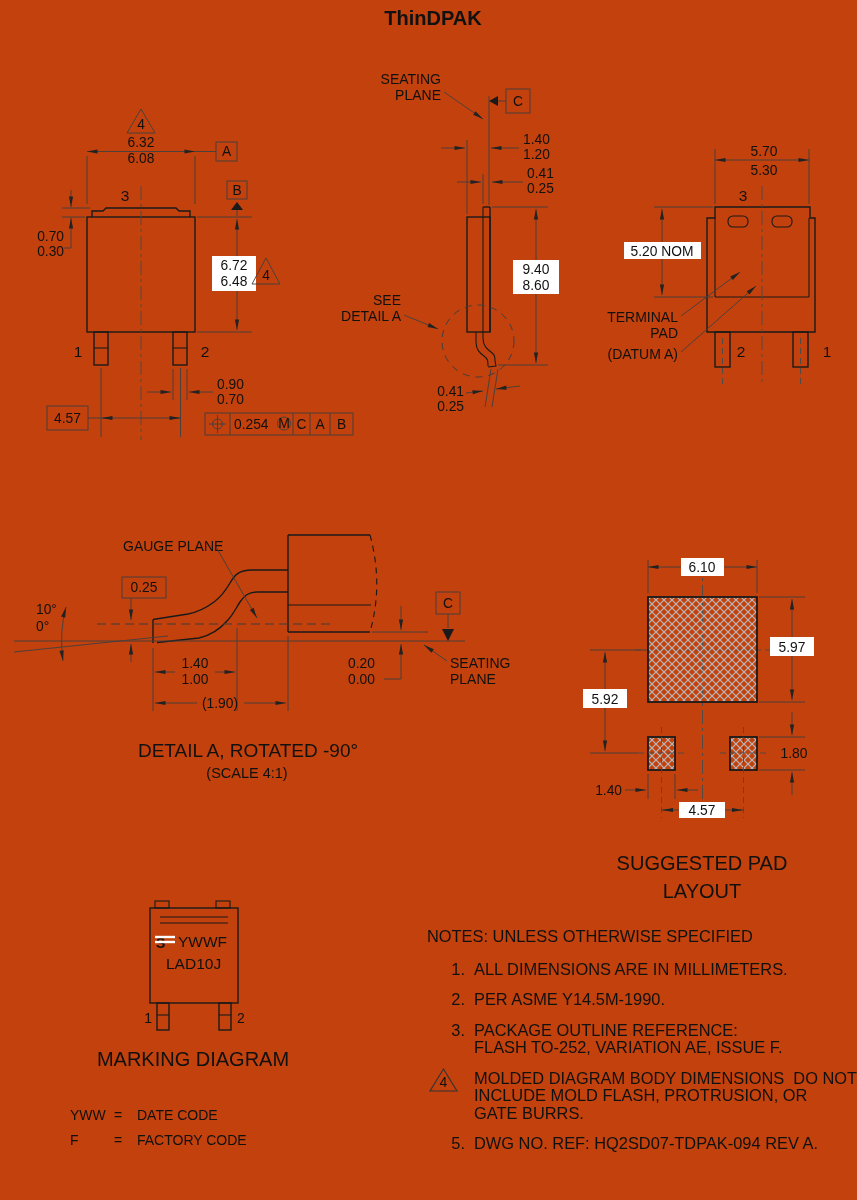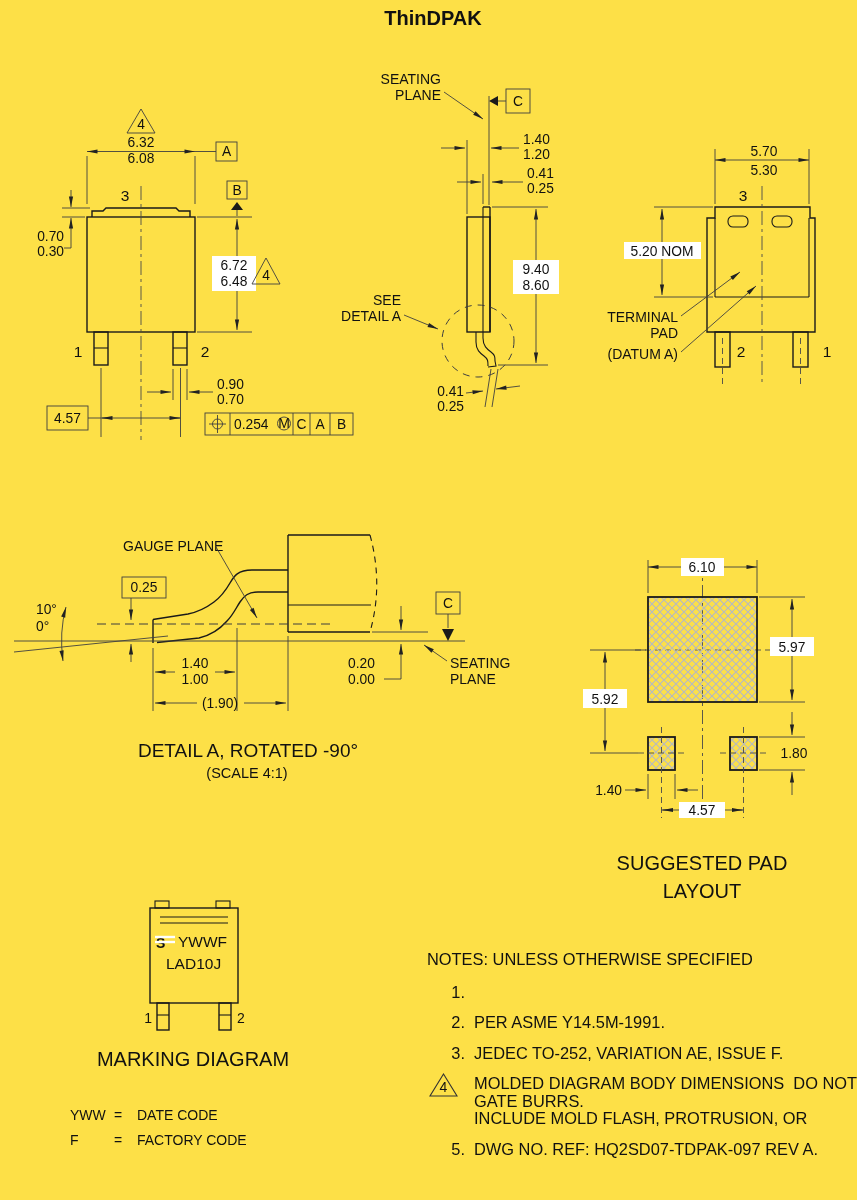--- a/index.html
+++ b/index.html
@@ -1,16 +1,16 @@
 <!DOCTYPE html>
 <html><head>
 <meta charset="utf-8">
 <style>
   html,body{margin:0;padding:0;background:#ffffff;}
-  #stage{position:relative;width:857px;height:1200px;background:#fde047;overflow:hidden;
+  #stage{position:relative;width:857px;height:1200px;background:#c2410c;overflow:hidden;
          font-family:"Liberation Sans",sans-serif;}
   svg{position:absolute;left:0;top:0;font-family:"Liberation Sans",sans-serif;}
   svg text{fill:#111;font-size:14px;}
   .obj{stroke:#1a1a1a;stroke-width:1.4;fill:none;}
   .obj2{stroke:#1a1a1a;stroke-width:1.1;fill:none;}
   .thin{stroke:#3f3f3f;stroke-width:0.9;fill:none;}
   .cl{stroke:#4a4a4a;stroke-width:0.9;fill:none;stroke-dasharray:14,4,3,4;}
   .dash{stroke:#4a4a4a;stroke-width:0.9;fill:none;stroke-dasharray:6,4;}
   .gdash{stroke:#3f3f3f;stroke-width:1.0;fill:none;stroke-dasharray:9,5;}
   .circ{stroke:#3f3f3f;stroke-width:1.0;fill:none;stroke-dasharray:7,6;}
@@ -19,21 +19,21 @@
   .t{font-size:13.8px;}
   .tl{font-size:14px;}
   .pin{font-size:15.5px;}
   .big{font-size:20px;}
   .med{font-size:19px;}
   .sub{font-size:14.5px;}
   .bold{font-weight:bold;}
   .mid{text-anchor:middle;}
   .end{text-anchor:end;}
   
-  #notes{position:absolute;left:427px;top:951px;width:430px;color:#111;
+  #notes{position:absolute;left:427px;top:928px;width:430px;color:#111;
          font-size:16.4px;line-height:17.5px;}
   #notes .hdr{margin-bottom:15px;}
   .note{display:flex;margin-top:13px;}
   .note .numcol{width:47px;flex:0 0 47px;text-align:right;padding-right:9px;box-sizing:border-box;}
   .note .numcol.tri{text-align:left;padding-right:0;padding-left:1px;position:relative;top:-3px;}
   .note .lines div{white-space:pre;}
 </style>
 </head>
 <body>
 
@@ -404,50 +404,54 @@
       <text x="137" y="1145">FACTORY CODE</text>
     </g>
   </g>
 </svg>
 
 <div id="notes">
   <div class="hdr">NOTES: UNLESS OTHERWISE SPECIFIED</div>
 
   <div class="note">
     <div class="numcol">1.</div>
+    <div class="lines">
+          <div>ALL DIMENSIONS ARE IN MILLIMETERS.</div>
+        </div>
   </div>
 
   <div class="note">
     <div class="numcol">2.</div>
     <div class="lines">
-      <div>PER ASME Y14.5M-1991.</div>
+      <div>PER ASME Y14.5M-1990.</div>
     </div>
   </div>
 
   <div class="note">
     <div class="numcol">3.</div>
     <div class="lines">
-      <div>JEDEC TO-252, VARIATION AE, ISSUE F.</div>
+      <div>PACKAGE OUTLINE REFERENCE:</div>
+      <div>FLASH TO-252, VARIATION AE, ISSUE F.</div>
     </div>
   </div>
 
   <div class="note">
     <div class="numcol tri">
       <svg width="31" height="26" viewBox="0 0 31 26" style="position:static">
         <polygon points="15.5,2 2,24 29,24" fill="none" stroke="#333" stroke-width="1.1"></polygon>
         <text x="15.5" y="20" text-anchor="middle" font-size="13.5" fill="#111">4</text>
       </svg>
     </div>
     <div class="lines">
       <div>MOLDED DIAGRAM BODY DIMENSIONS  DO NOT</div>
+      <div>INCLUDE MOLD FLASH, PROTRUSION, OR</div>
       <div>GATE BURRS.</div>
-      <div>INCLUDE MOLD FLASH, PROTRUSION, OR</div>
     </div>
   </div>
 
   <div class="note">
     <div class="numcol">5.</div>
     <div class="lines">
-          <div>DWG NO. REF: HQ2SD07-TDPAK-097 REV A.</div>
+          <div>DWG NO. REF: HQ2SD07-TDPAK-094 REV A.</div>
         </div>
   </div>
 </div>
 </div>
 
 </body></html>

